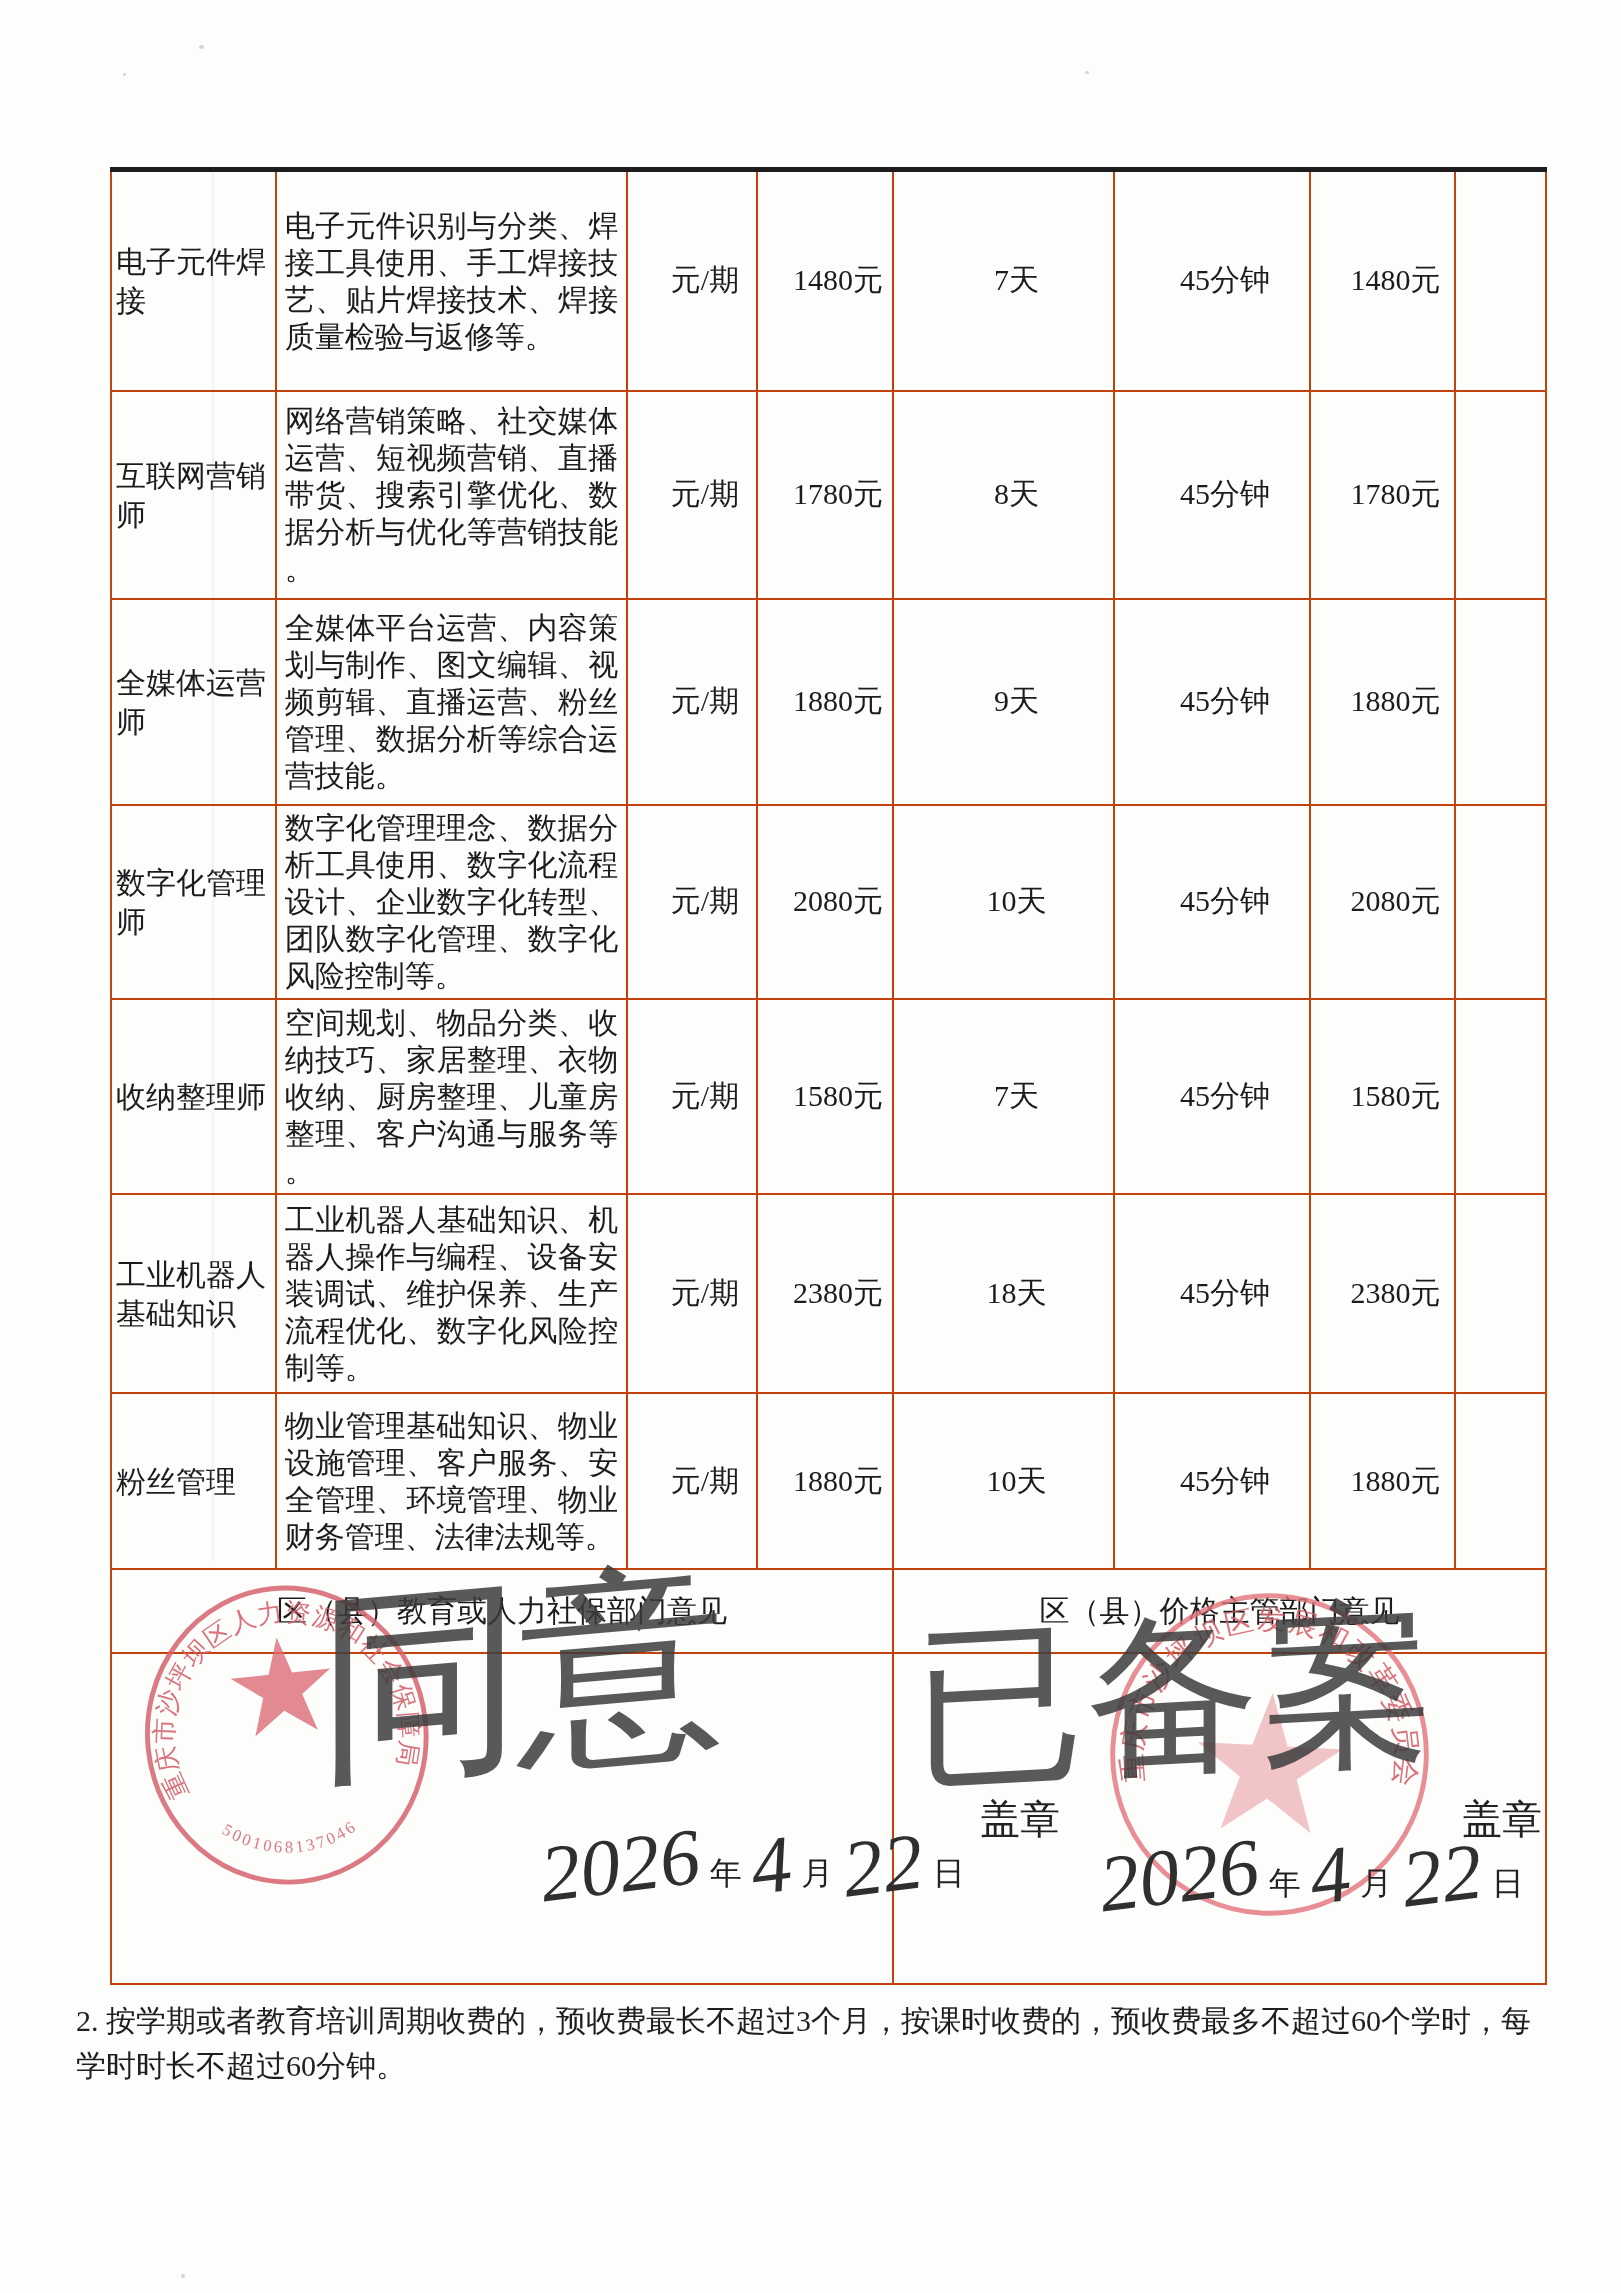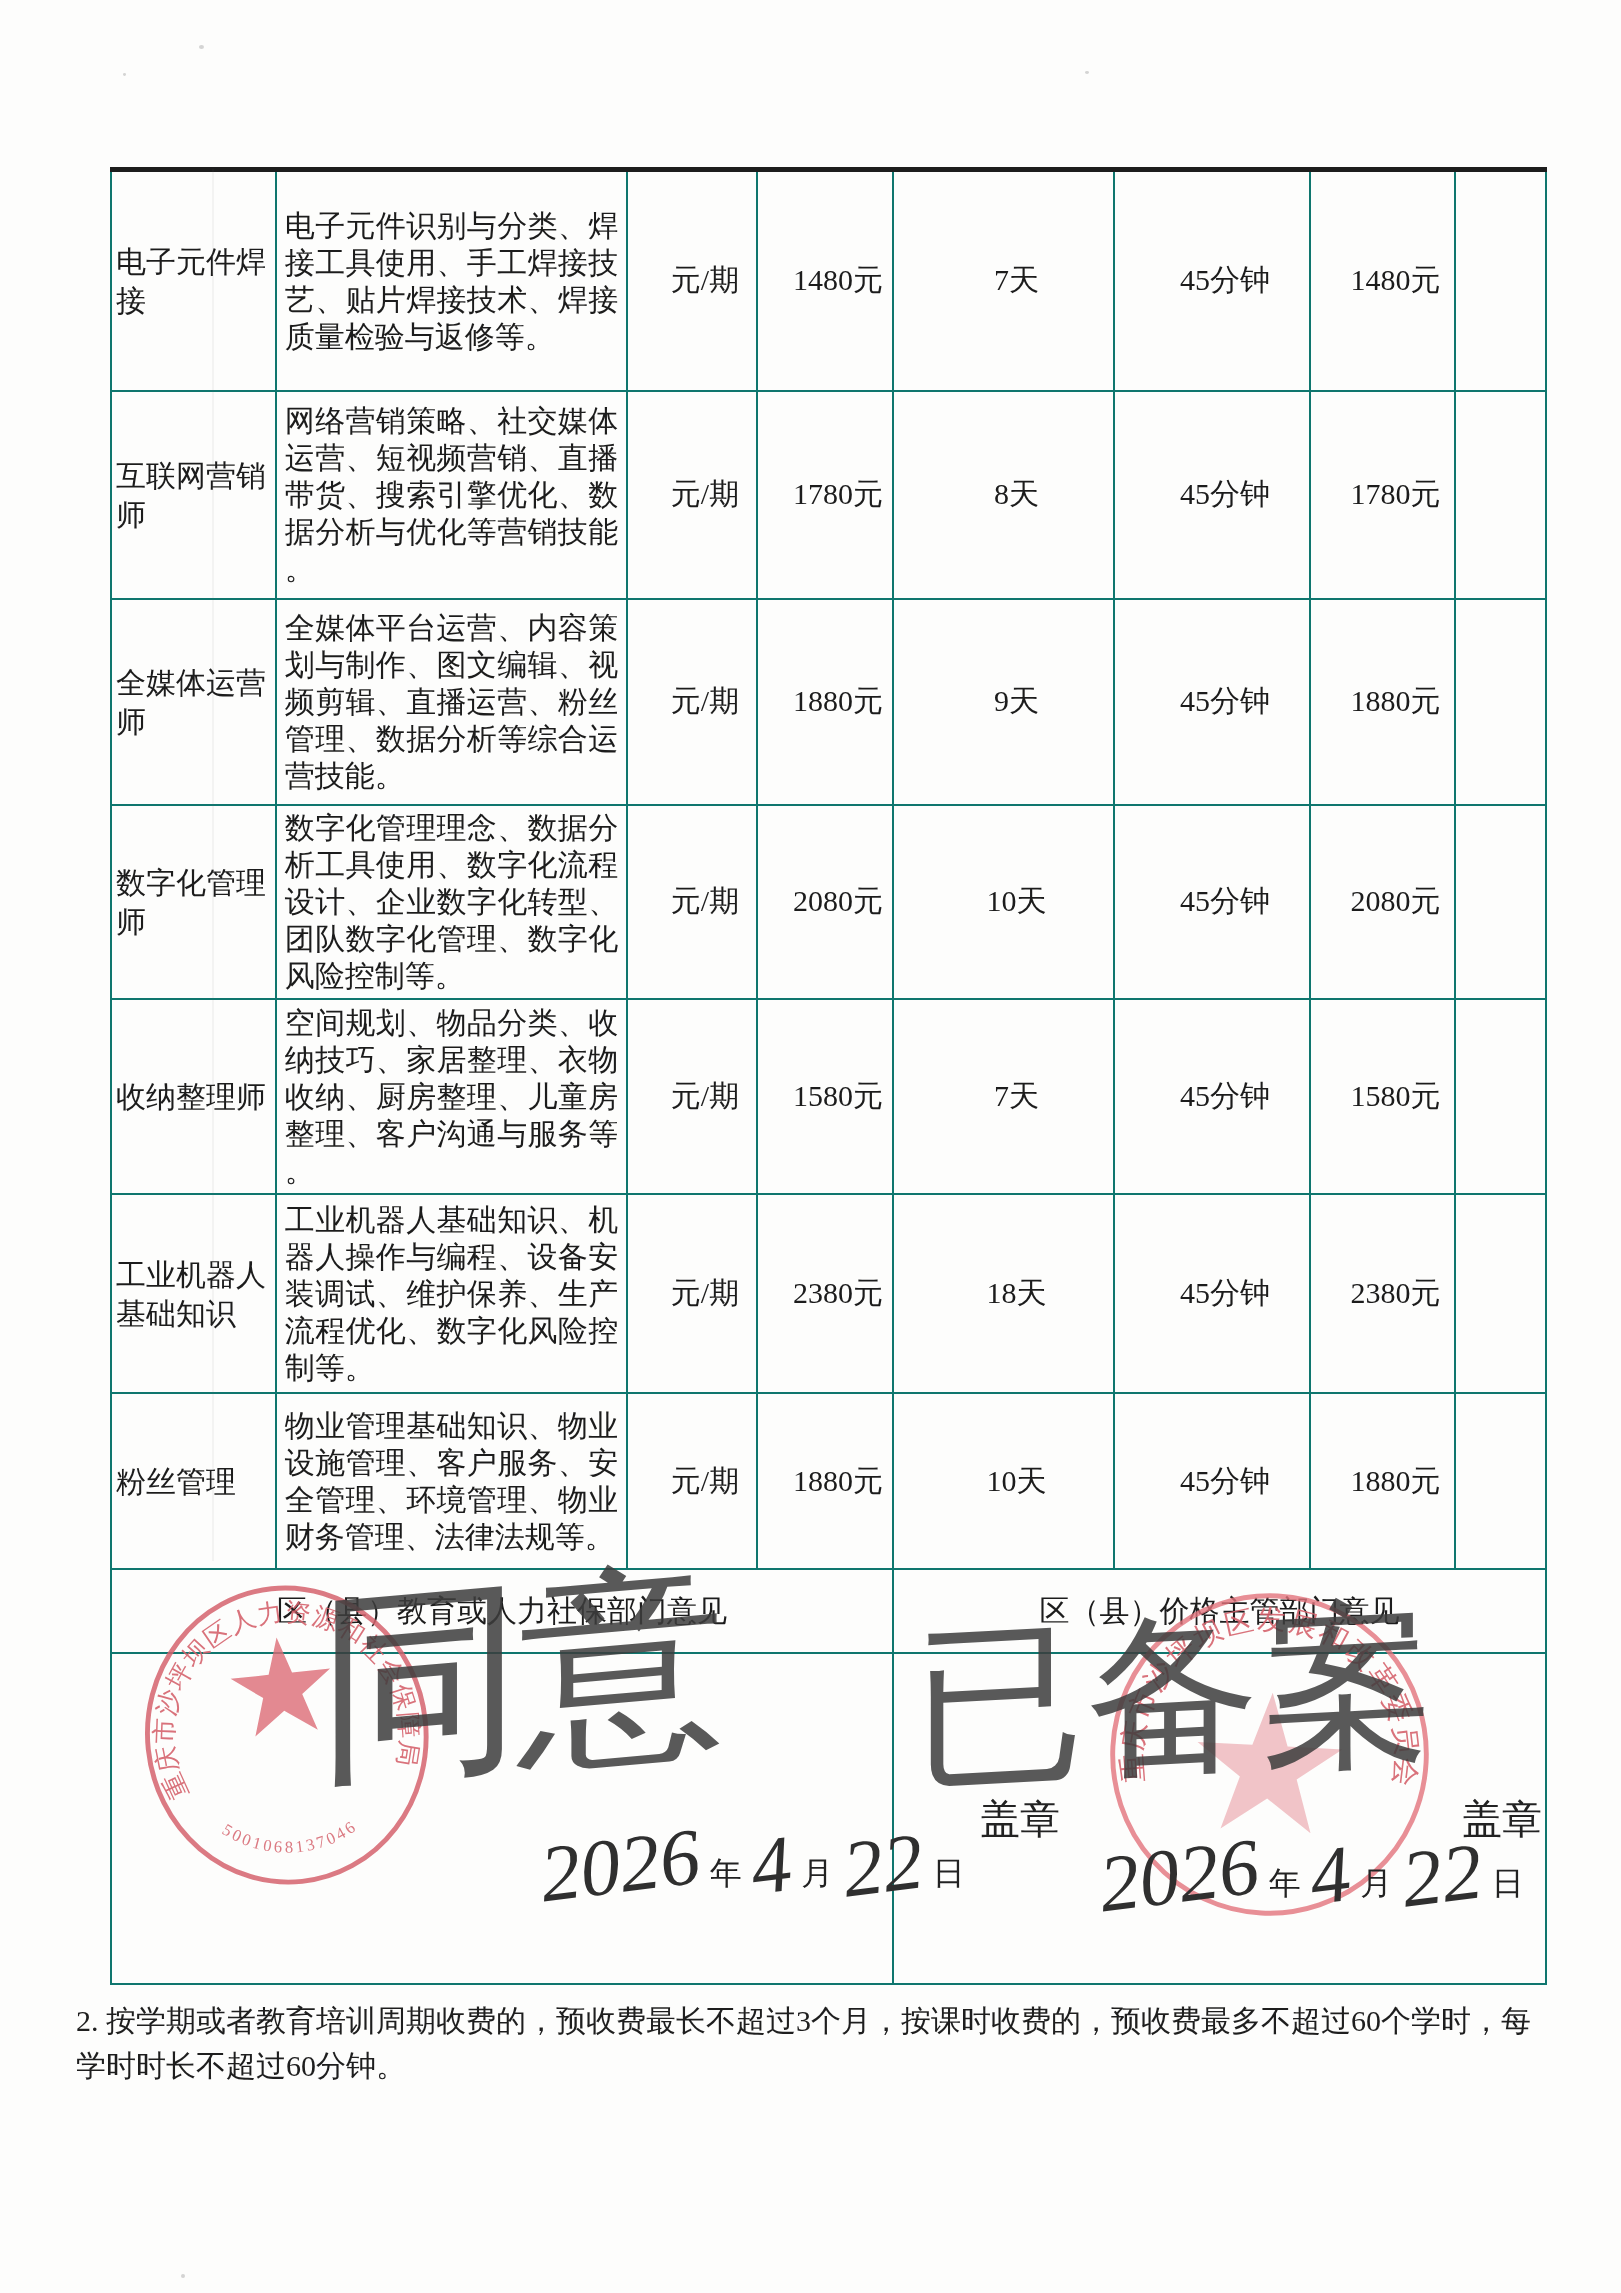--- a/index.html
+++ b/index.html
@@ -5,21 +5,21 @@
   html,body{margin:0;padding:0;}
   body{width:1621px;height:2294px;background:#ffffff;overflow:hidden;
        font-family:"Liberation Serif","DejaVu Serif",serif;color:#1c1c1c;}
   .page{position:relative;width:1621px;height:2294px;background:#fdfdfc;}
 
   
   table.fee-table{position:absolute;left:110px;top:167px;width:1435px;
       border-collapse:collapse;table-layout:fixed;
       border-left:2.9px solid #282828;border-right:2.9px solid #282828;
       border-top:5.9px solid #1d1d1d;border-bottom:2.9px solid #282828;}
-  table.fee-table td{border:2px solid #0f766e;font-size:30px;vertical-align:middle;
+  table.fee-table td{border:2px solid #c2410c;font-size:30px;vertical-align:middle;
       overflow:hidden;}
   td.name-cell{text-align:left;padding:2px 3.9px;line-height:39px;}
   td.desc-cell{text-align:justify;padding:3.9px 7.8px;line-height:37px;
       line-break:anywhere;word-break:break-all;}
   td.num-cell{text-align:center;padding-left:27px;}
   td.opinion-cell{text-align:center;font-size:30px;}
   td.stamp-cell{background:transparent;}
   .seal{position:absolute;}
   .seal text{fill:#d5636d;font-family:"Liberation Serif","DejaVu Serif",serif;}
   .signature{position:absolute;color:#3d3d3d;opacity:.85;line-height:1;

